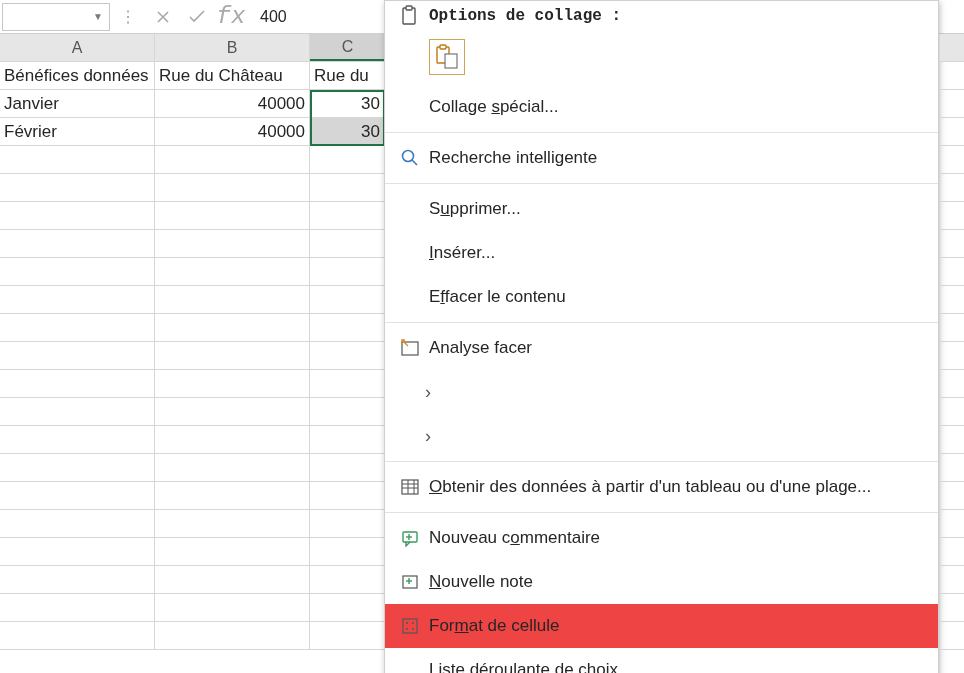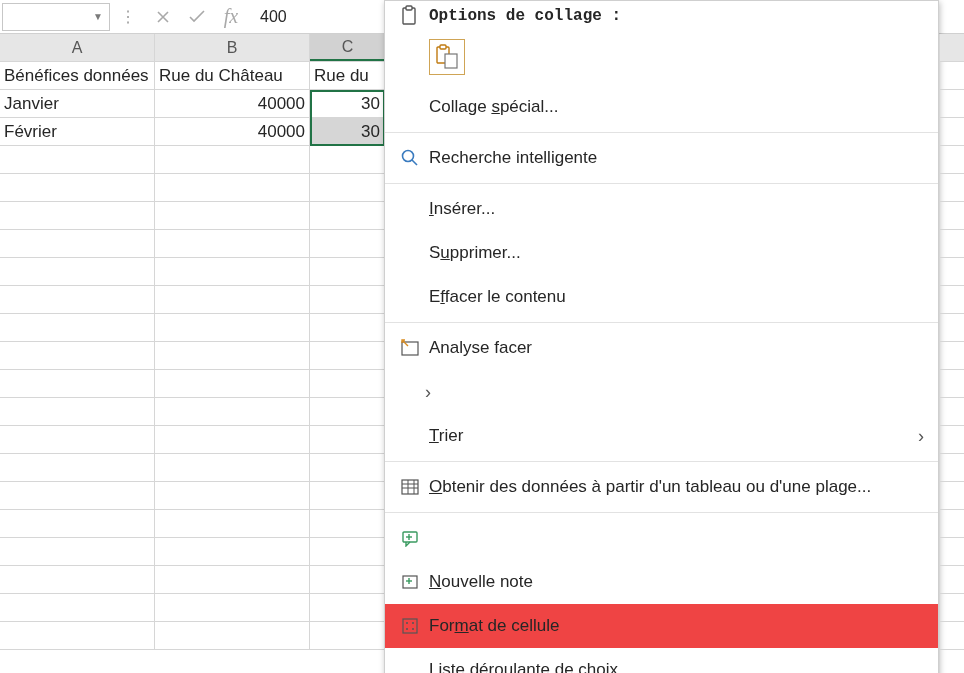--- a/index.html
+++ b/index.html
@@ -4,21 +4,21 @@
 <style>
 * { box-sizing: border-box; margin: 0; padding: 0; }
 body { font-family: "Segoe UI", Arial, sans-serif; font-size: 16px; color: #262626; background: #fff; width: 964px; height: 673px; overflow: hidden; position: relative; }
 
 
 .formula-bar { display: flex; align-items: center; height: 34px; border-bottom: 1px solid #d0d0d0; background: #fff; }
 .namebox { width: 108px; height: 28px; border: 1px solid #c7c7c7; display: flex; align-items: center; padding: 0 6px; margin-left: 2px; }
 .namebox .dd { margin-left: auto; font-size: 10px; color: #7a7a7a; }
 .dots { color: #a0a0a0; padding: 0 10px; font-size: 16px; }
 .fb-icon { width: 34px; height: 28px; display: flex; align-items: center; justify-content: center; color: #a9a9a9; }
-.fb-icon.fx { font-style: italic; font-family: Liberation Serif, serif; font-size: 20px; }
+.fb-icon.fx { font-style: italic; font-family: Liberation Mono, monospace; font-size: 24px; }
 .fb-value { padding-left: 12px; }
 
 
 .colheaders { display: flex; height: 28px; background: #fff; border-bottom: 1px solid #d6d6d6; }
 .colhead { border-right: 1px solid #d6d6d6; display: flex; align-items: center; justify-content: center; color: #565656; background: #e6e6e6; font-size: 16px; }
 .colhead.sel { background: #d2d2d2; border-bottom: 2px solid #217346; }
 .colhead.partial { border-right: none; }
 
 
 .grid { }
@@ -218,25 +218,25 @@
       <svg width="20" height="20" viewBox="0 0 20 20">
           <circle cx="8" cy="8" r="5.5" fill="none" stroke="#3a7bbf" stroke-width="1.6"></circle>
           <line x1="12" y1="12" x2="17" y2="17" stroke="#3a7bbf" stroke-width="1.6"></line>
         </svg>
     </span>
     <span class="cm-label">Recherche intelligente</span>
   </div>
   <div class="cm-sep"></div>
   <div class="cm-item">
     <span class="cm-icon"></span>
+    <span class="cm-label"><span>S</span><u>u</u><span>pprimer...</span></span>
+  </div>
+  <div class="cm-item">
+    <span class="cm-icon"></span>
     <span class="cm-label"><u>I</u><span>nsérer...</span></span>
-  </div>
-  <div class="cm-item">
-    <span class="cm-icon"></span>
-    <span class="cm-label"><span>S</span><u>u</u><span>pprimer...</span></span>
   </div>
   <div class="cm-item">
     <span class="cm-icon"></span>
     <span class="cm-label"><span>E</span><u>f</u><span>facer le contenu</span></span>
   </div>
   <div class="cm-sep"></div>
   <div class="cm-item">
     <span class="cm-icon">
       <svg width="20" height="20" viewBox="0 0 20 20">
           <rect x="2" y="4" width="16" height="13" fill="none" stroke="#555" stroke-width="1.2"></rect>
@@ -244,21 +244,20 @@
         </svg>
     </span>
     <span class="cm-label">Analyse facer</span>
   </div>
   <div class="cm-item">
     <span class="cm-icon"></span>
     <span class="cm-arrow">›</span>
   </div>
   <div class="cm-item">
     <span class="cm-icon"></span>
-    <span class="cm-label"><u>T</u><span>rier</span></span>
     <span class="cm-arrow">›</span>
   </div>
   <div class="cm-sep"></div>
   <div class="cm-item">
     <span class="cm-icon">
       <svg width="20" height="18" viewBox="0 0 20 18">
           <rect x="2" y="2" width="16" height="14" fill="none" stroke="#555" stroke-width="1.2"></rect>
           <line x1="2" y1="6" x2="18" y2="6" stroke="#555" stroke-width="1"></line>
           <line x1="2" y1="10" x2="18" y2="10" stroke="#555" stroke-width="1"></line>
           <line x1="8" y1="2" x2="8" y2="16" stroke="#555" stroke-width="1"></line>
@@ -270,20 +269,21 @@
   <div class="cm-sep"></div>
   <div class="cm-item">
     <span class="cm-icon">
       <svg width="20" height="18" viewBox="0 0 20 18">
           <rect x="3" y="3" width="14" height="10" rx="1" fill="none" stroke="#3a9a60" stroke-width="1.4"></rect>
           <path d="M6 13 L6 17 L10 13" fill="none" stroke="#3a9a60" stroke-width="1.4"></path>
           <line x1="9" y1="5" x2="9" y2="11" stroke="#3a9a60" stroke-width="1.4"></line>
           <line x1="6" y1="8" x2="12" y2="8" stroke="#3a9a60" stroke-width="1.4"></line>
         </svg>
     </span>
+    <span class="cm-label"><span>Nouveau c</span><u>o</u><span>mmentaire</span></span>
   </div>
   <div class="cm-item">
     <span class="cm-icon">
       <svg width="20" height="18" viewBox="0 0 20 18">
           <rect x="3" y="3" width="14" height="12" fill="none" stroke="#555" stroke-width="1.2"></rect>
           <line x1="9" y1="5" x2="9" y2="11" stroke="#3a9a60" stroke-width="1.4"></line>
           <line x1="6" y1="8" x2="12" y2="8" stroke="#3a9a60" stroke-width="1.4"></line>
         </svg>
     </span>
     <span class="cm-label"><u>N</u><span>ouvelle note</span></span>

